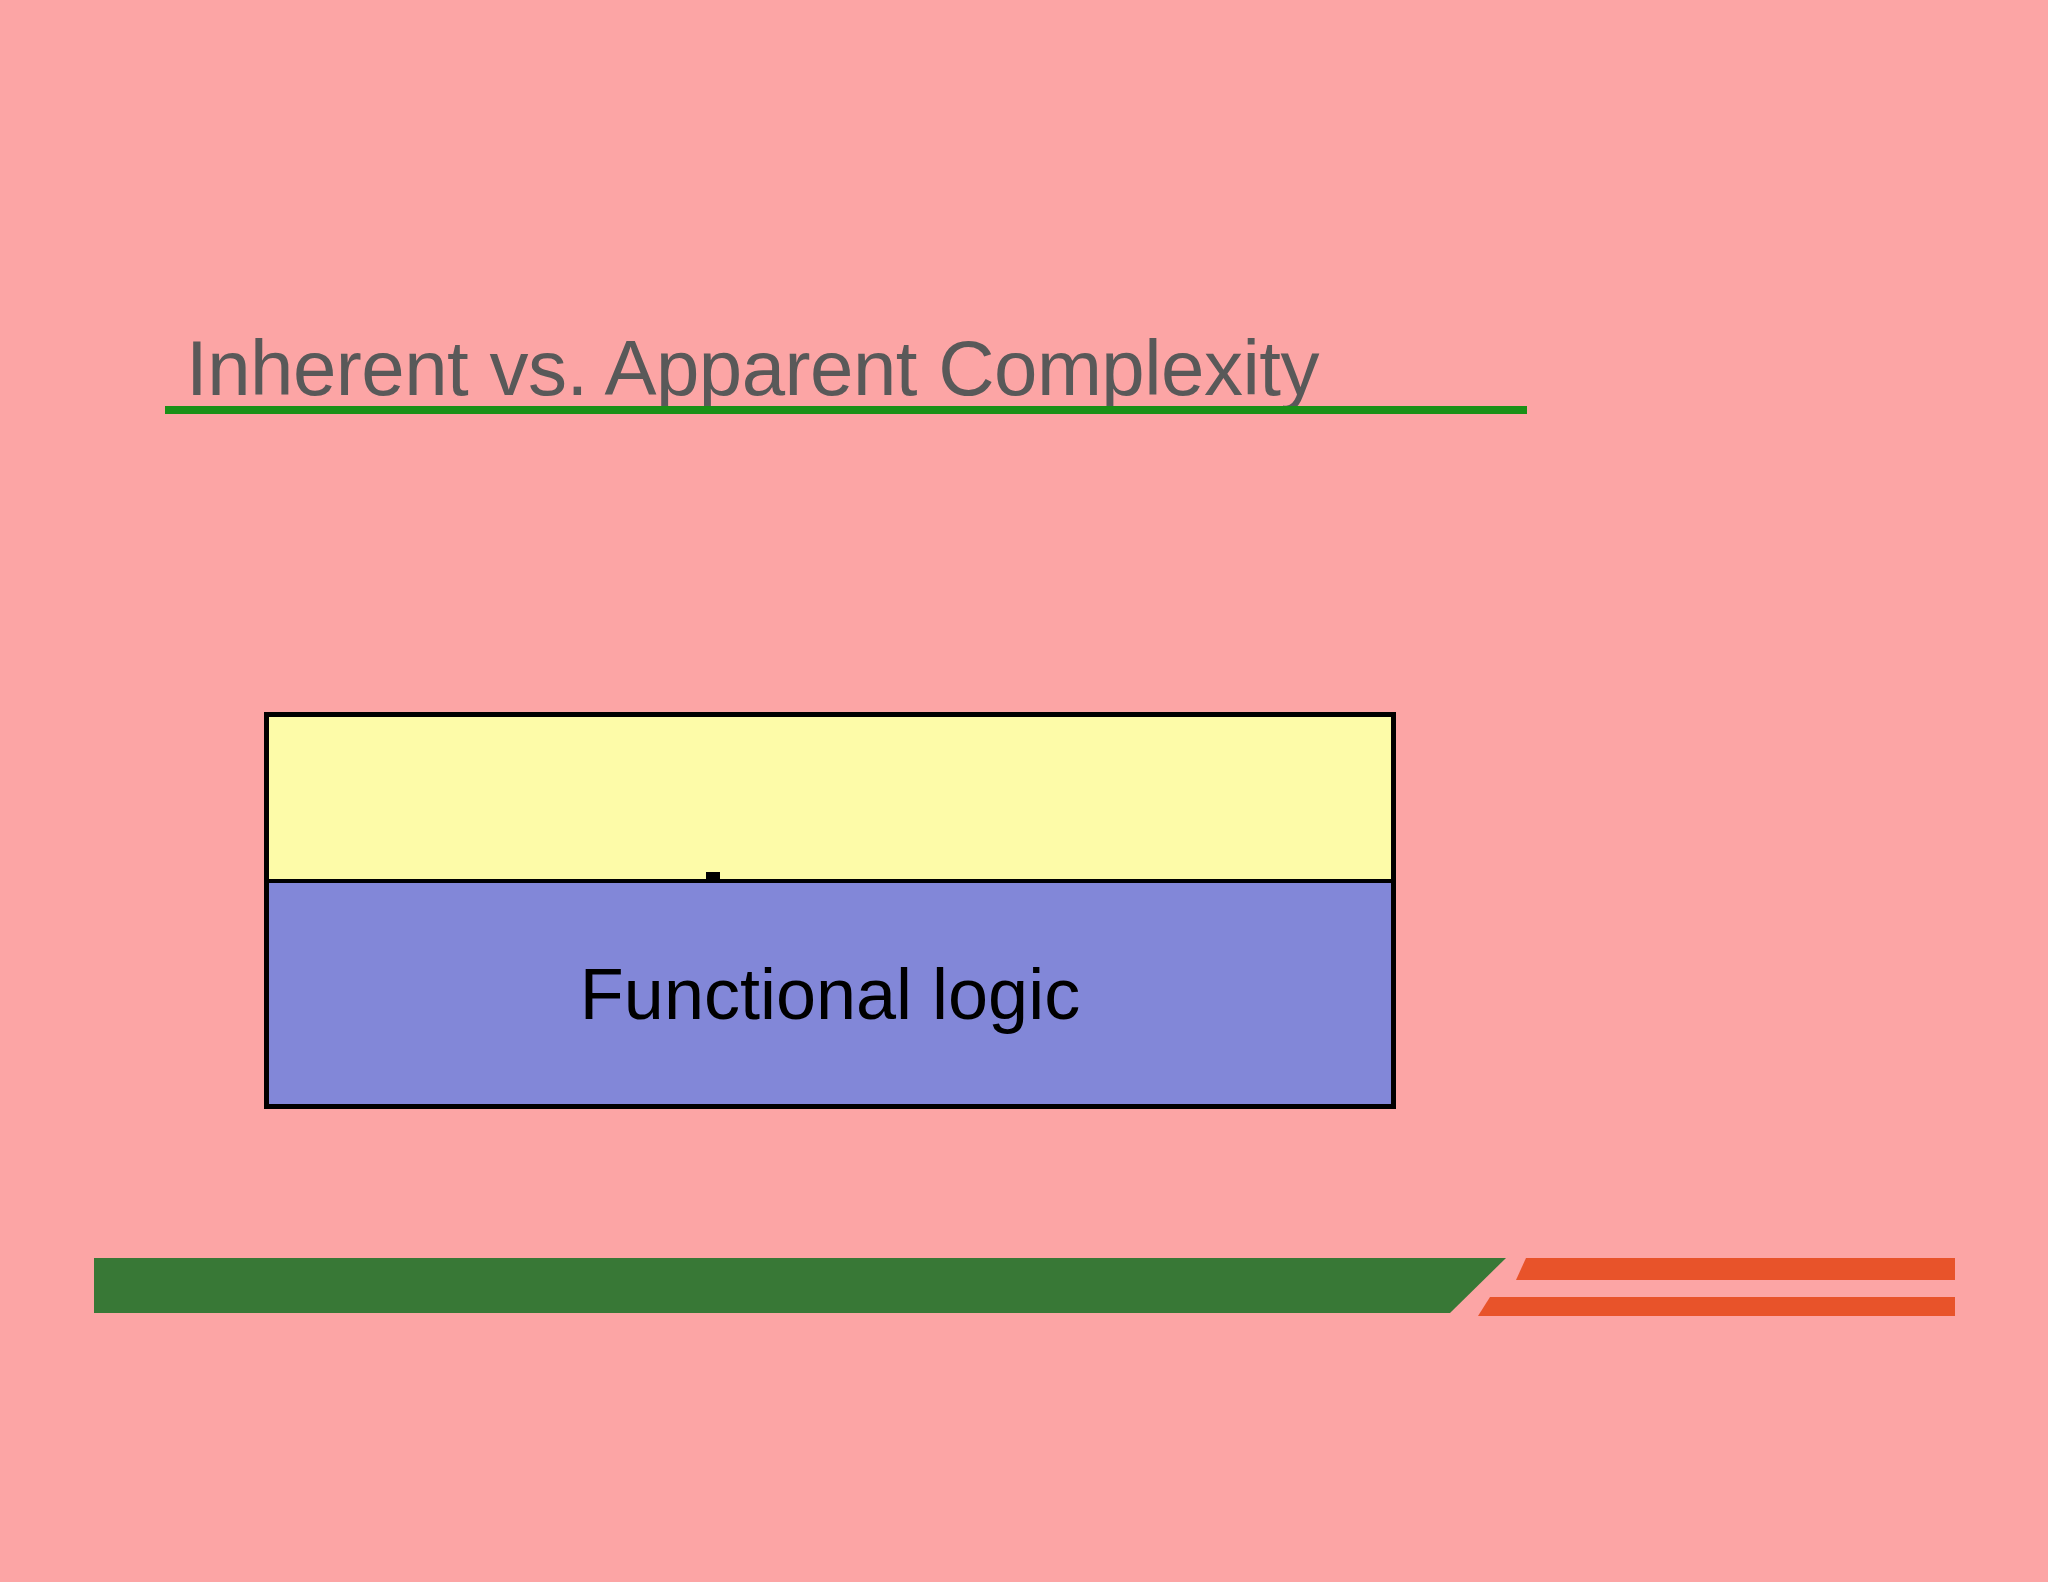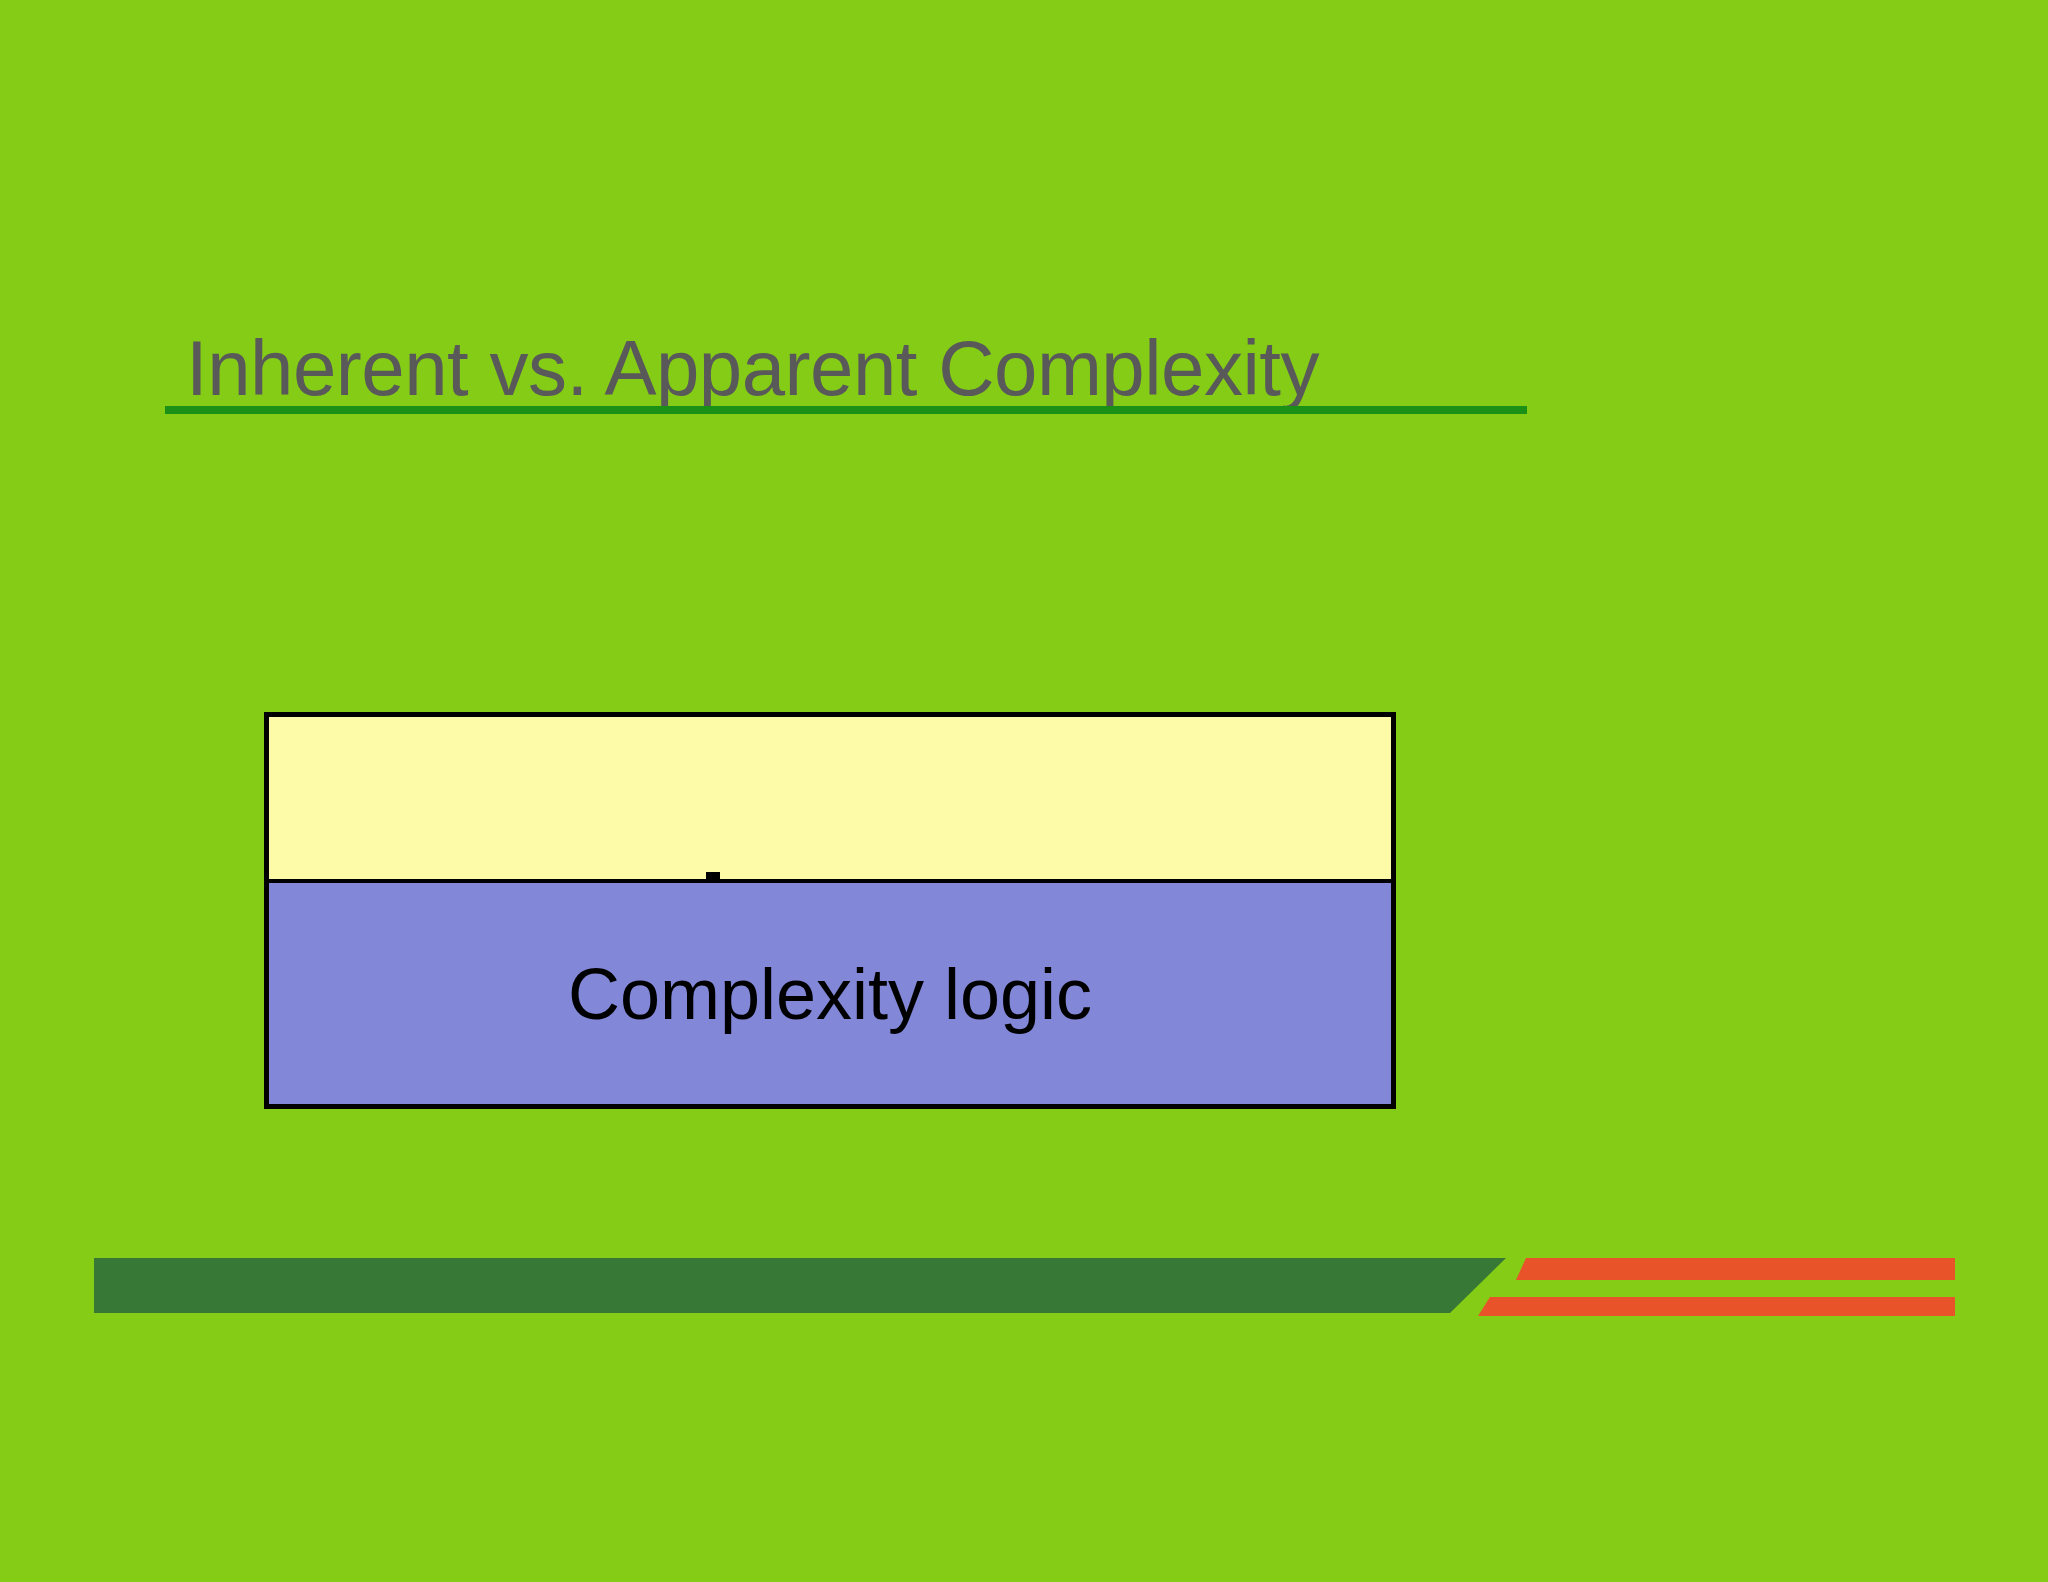--- a/index.html
+++ b/index.html
@@ -8,21 +8,21 @@
     padding: 0;
     background: #ffffff;
   }
   body {
     font-family: "Liberation Sans", sans-serif;
   }
   #slide {
     position: relative;
     width: 2048px;
     height: 1582px;
-    background: #84cc16;
+    background: #fca5a5;
     overflow: hidden;
   }
 
   
   #slide-title {
     position: absolute;
     left: 186px;
     top: 322px;
     width: 1400px;
     height: 92px;
@@ -138,21 +138,21 @@
 
   <div id="title-rule"></div>
 
   <div id="diagram">
 
     <div class="layer" id="layer-top">
       <span class="layer-label" id="layer-top-label"></span>
     </div>
 
     <div class="layer" id="layer-bottom">
-      <span class="layer-label" id="layer-bottom-label">Complexity logic</span>
+      <span class="layer-label" id="layer-bottom-label">Functional logic</span>
     </div>
 
     <div id="divider-notch"></div>
   </div>
 
   <div id="footer-band">
     <div id="footer-green"></div>
     <div class="footer-stripe" id="footer-stripe-top"></div>
     <div class="footer-stripe" id="footer-stripe-bottom"></div>
   </div>

